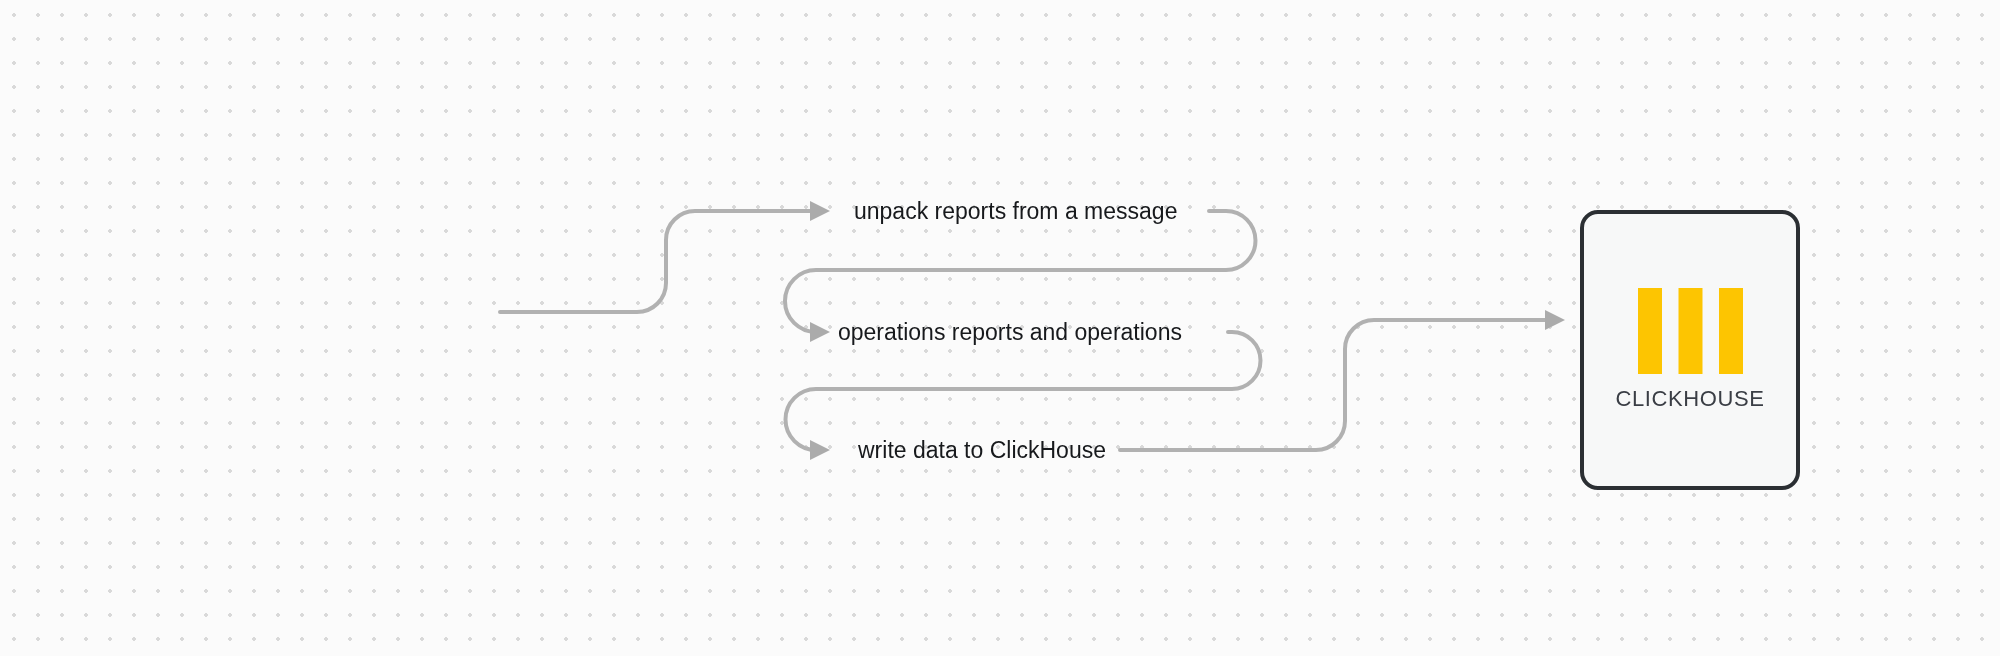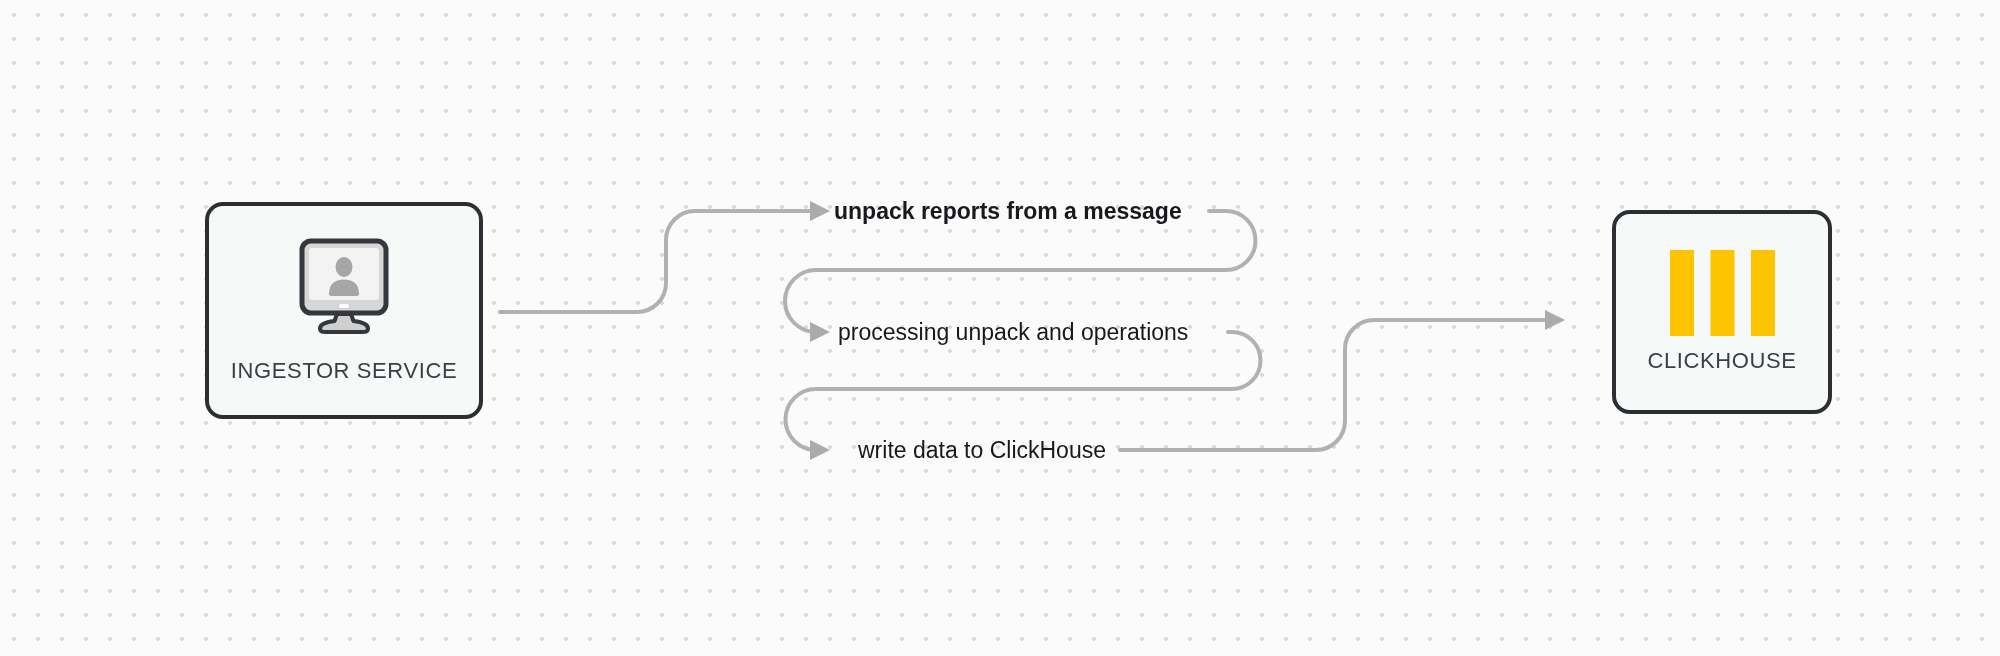--- a/index.html
+++ b/index.html
@@ -46,37 +46,37 @@
     position: absolute;
     background: var(--node_fill);
     border: 4px solid var(--border);
     border-radius: 18px;
     display: flex;
     flex-direction: column;
     align-items: center;
     justify-content: center;
   }
   .node-ingestor { left: 205px; top: 202px; width: 278px; height: 217px; gap: 24px; }
-  .node-clickhouse { left: 1580px; top: 210px; width: 220px; height: 204px; gap: 12px; margin-left: 32px; }
+  .node-clickhouse { left: 1580px; top: 210px; width: 220px; height: 280px; gap: 12px; }
 
   .node-label {
     font-size: 22px;
     letter-spacing: 0.6px;
     color: var(--node_label);
     white-space: nowrap;
   }
 
   .step-label {
     position: absolute;
     transform: translateY(-50%);
     font-size: 23px;
     color: var(--step_text);
     white-space: nowrap;
   }
-  .step-1 { left: 834px; top: 211px; font-weight: bold; }
+  .step-1 { left: 854px; top: 211px; }
   .step-2 { left: 838px; top: 332px; }
   .step-3 { left: 838px; top: 450px; margin-left: 20px; }
 
   .monitor-frame { fill: #d7d7d7; stroke: #34383c; stroke-width: 5; }
   .monitor-screen { fill: #f3f3f3; }
   .monitor-person { fill: var(--icon_gray); }
   .monitor-dash { fill: #ffffff; }
   .monitor-stand { fill: #cfcfcf; stroke: #34383c; stroke-width: 4; stroke-linejoin: round; }
   .ch-bar { fill: var(--brand_yellow); }
 </style>
@@ -93,34 +93,23 @@
     <path class="connector" d="M 1209 211 H 1226 A 29.5 29.5 0 0 1 1226 270 H 816 A 31 31 0 0 0 816 332 H 811"></path>
     <path class="arrowhead" d="M 810 322 L 830 332 L 810 342 Z"></path>
 
     <path class="connector" d="M 1228 332 H 1232 A 28.5 28.5 0 0 1 1232 389 H 816 A 30.5 30.5 0 0 0 816 450 H 811"></path>
     <path class="arrowhead" d="M 810 440 L 830 450 L 810 460 Z"></path>
 
     <path class="connector" d="M 1120 450 H 1316 A 29 29 0 0 0 1345 421 V 349 A 29 29 0 0 1 1374 320 H 1545"></path>
     <path class="arrowhead" d="M 1545 310 L 1565 320 L 1545 330 Z"></path>
   </svg>
 
-  <div class="node node-ingestor">
-    <svg width="104" height="96" viewBox="0 0 104 96" aria-hidden="true">
-      <path class="monitor-stand" d="M45 76 L42.5 83 C33 84 28 87 28 90.5 C28 93 30 94 33.5 94 L70.5 94 C74 94 76 93 76 90.5 C76 87 71 84 61.5 83 L59 76 Z"></path>
-      <rect class="monitor-frame" x="10" y="3" width="84" height="72" rx="9"></rect>
-      <rect class="monitor-screen" x="17" y="10" width="70" height="52" rx="3"></rect>
-      <ellipse class="monitor-person" cx="52" cy="29" rx="8.5" ry="10"></ellipse>
-      <path class="monitor-person" d="M37 56 C37 45 44 41.5 52 41.5 C60 41.5 67 45 67 56 C67 57.5 65.5 58 64 58 L40 58 C38.5 58 37 57.5 37 56 Z"></path>
-      <rect class="monitor-dash" x="47" y="66" width="10" height="4" rx="2"></rect>
-    </svg>
-    <span class="node-label">INGESTOR SERVICE</span>
-  </div>
 
   <div class="step-label step-1">unpack reports from a message</div>
-  <div class="step-label step-2">processing unpack and operations</div>
+  <div class="step-label step-2">operations reports and operations</div>
   <div class="step-label step-3">write data to ClickHouse</div>
 
   <div class="node node-clickhouse">
     <svg width="105" height="86" viewBox="0 0 105 86" aria-hidden="true">
       <rect class="ch-bar" x="0" y="0" width="24" height="86"></rect>
       <rect class="ch-bar" x="40.5" y="0" width="24" height="86"></rect>
       <rect class="ch-bar" x="81" y="0" width="24" height="86"></rect>
     </svg>
     <span class="node-label">CLICKHOUSE</span>
   </div>

